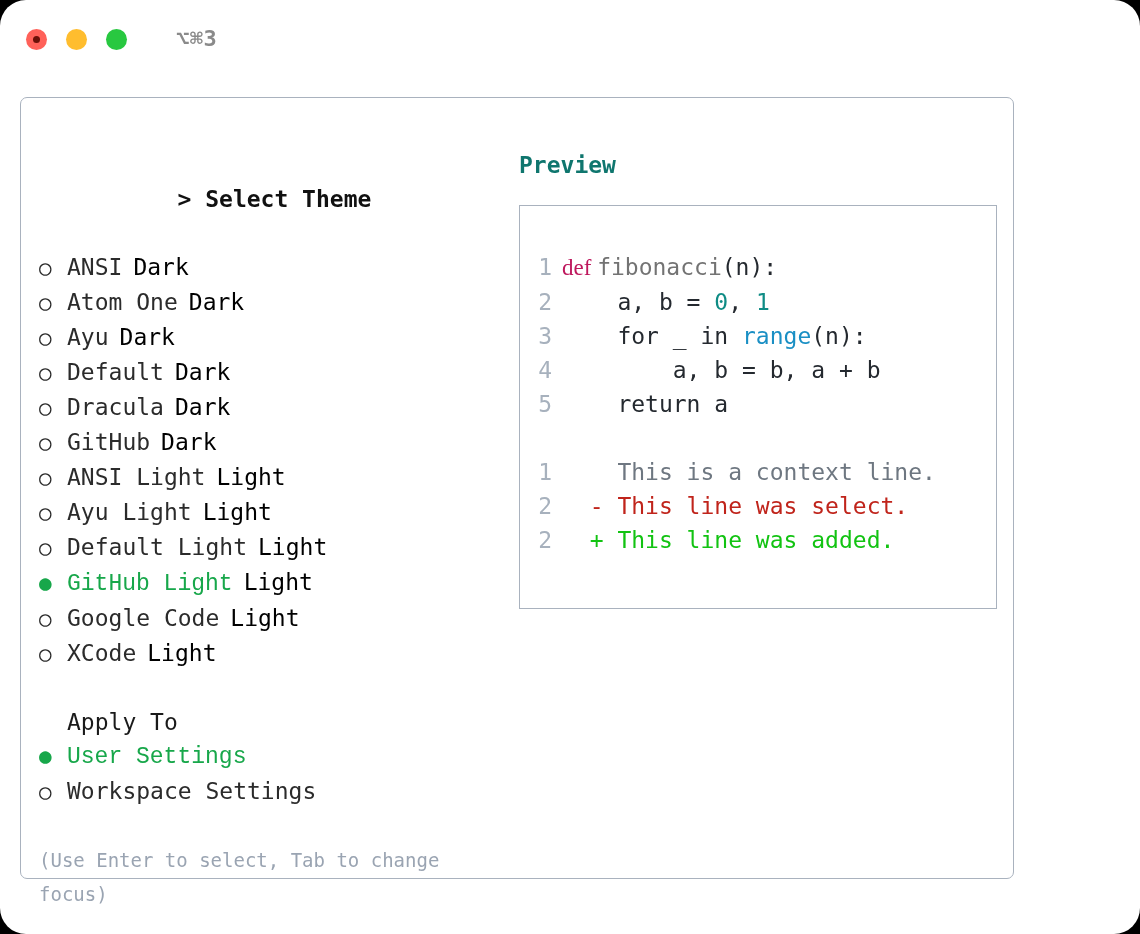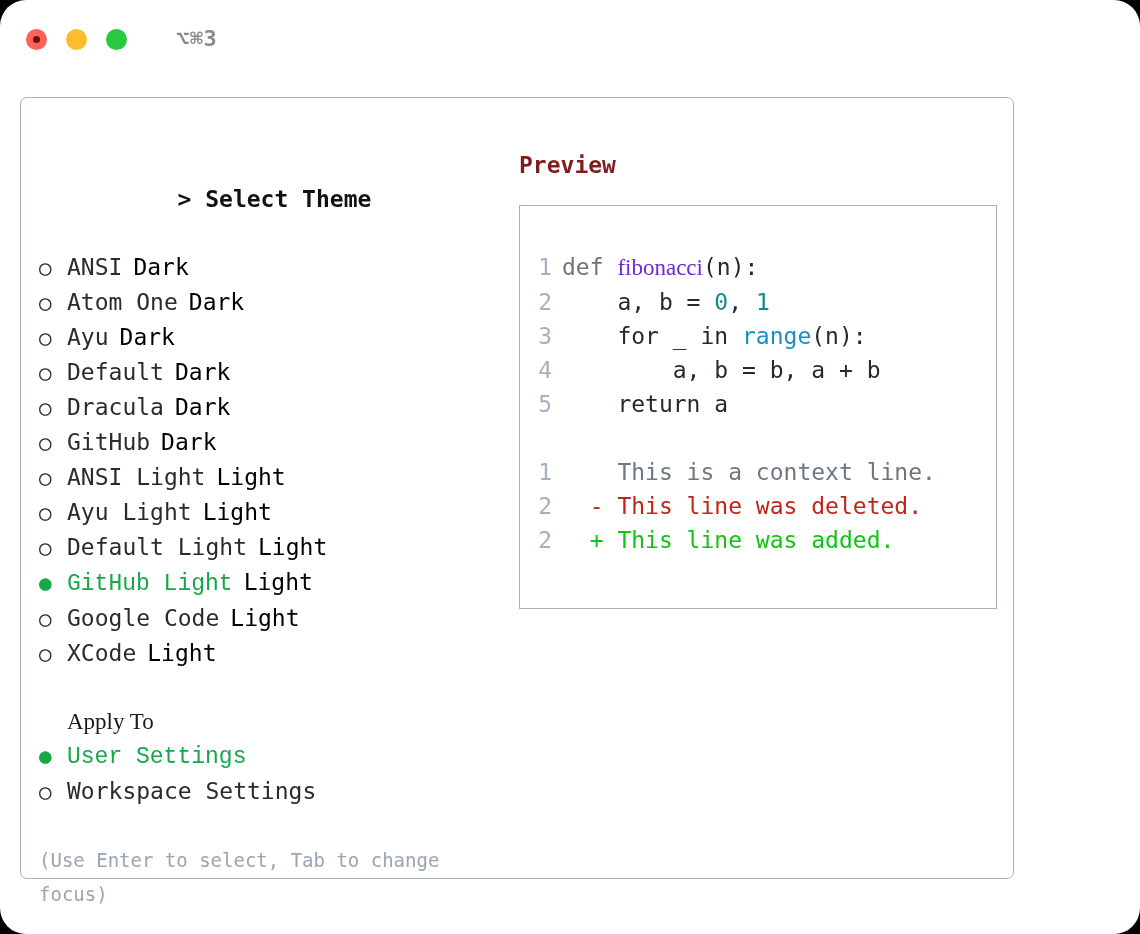--- a/index.html
+++ b/index.html
@@ -111,21 +111,20 @@
   }
   .section-head .caret { font-weight: 700; }
 
   .sub-head {
     font-size: 23px;
     font-weight: 400;
     color: #1a1a1a;
     line-height: 34px;
     white-space: pre;
     padding-left: 28px;
-    font-family: Liberation Serif, serif;
   }
 
   
   .opt {
     display: flex;
     align-items: baseline;
     font-size: 23px;
     line-height: 34px;
     color: #2b2b2b;
     white-space: pre;
@@ -160,21 +159,21 @@
     color: #9aa4b2;
     width: 420px;
     white-space: normal;
     word-spacing: 0px;
   }
 
   
   .preview-head {
     font-size: 23px;
     font-weight: 700;
-    color: #7f1d1d;
+    color: #0f766e;
     line-height: 34px;
     white-space: pre;
   }
 
   .preview-box {
     margin-top: 23px;
     width: 478px;
     height: 404px;
     border: 1.5px solid #a9b2be;
     background: #ffffff;
@@ -191,24 +190,24 @@
   .lineno {
     flex: 0 0 auto;
     width: 42px;
     text-align: right;
     color: #a7b1bd;
     padding-right: 10px;
   }
 
   .code-text { color: #24292f; }
 
-  .tok-fn   { color: #6d28d9; font-family: Liberation Serif, serif; }
+  .tok-fn   { color: #737373; }
   .tok-num  { color: #0f8c85; }
   .tok-call { color: #1a8fc4; text-align: center; }
-  .tok-kw   { color: #737373; }
+  .tok-kw   { color: #be185d; font-family: Liberation Serif, serif; }
 
   .diff-gap { height: 34px; }
 
   .diff-ctx { color: #6e7781; }
   .diff-del { color: #c0241b; }
   .diff-add { color: #12c312; }
 </style>
 </head>
 <body>
 
@@ -268,21 +267,21 @@
           <div id="code-block">
               <div class="code-line"><span class="lineno">1</span><span><span class="tok-kw">def </span><span class="tok-fn">fibonacci</span><span class="code-text">(n):</span></span></div>
               <div class="code-line"><span class="lineno">2</span><span><span class="code-text">    a, b = </span><span class="tok-num">0</span><span class="code-text">, </span><span class="tok-num">1</span></span></div>
               <div class="code-line"><span class="lineno">3</span><span><span class="code-text">    for _ in </span><span class="tok-call">range</span><span class="code-text">(n):</span></span></div>
               <div class="code-line"><span class="lineno">4</span><span><span class="code-text">        a, b = b, a + b</span></span></div>
               <div class="code-line"><span class="lineno">5</span><span><span class="code-text">    return a</span></span></div>
             </div>
           <div class="diff-gap"></div>
           <div id="diff-block">
               <div class="code-line"><span class="lineno">1</span><span class="diff-ctx">    This is a context line.</span></div>
-              <div class="code-line"><span class="lineno">2</span><span class="diff-del">  - This line was deleted.</span></div>
+              <div class="code-line"><span class="lineno">2</span><span class="diff-del">  - This line was select.</span></div>
               <div class="code-line"><span class="lineno">2</span><span class="diff-add">  + This line was added.</span></div>
             </div>
         </div>
       </div>
 
     </div>
   </div>
 </div>
 
 </body></html>

